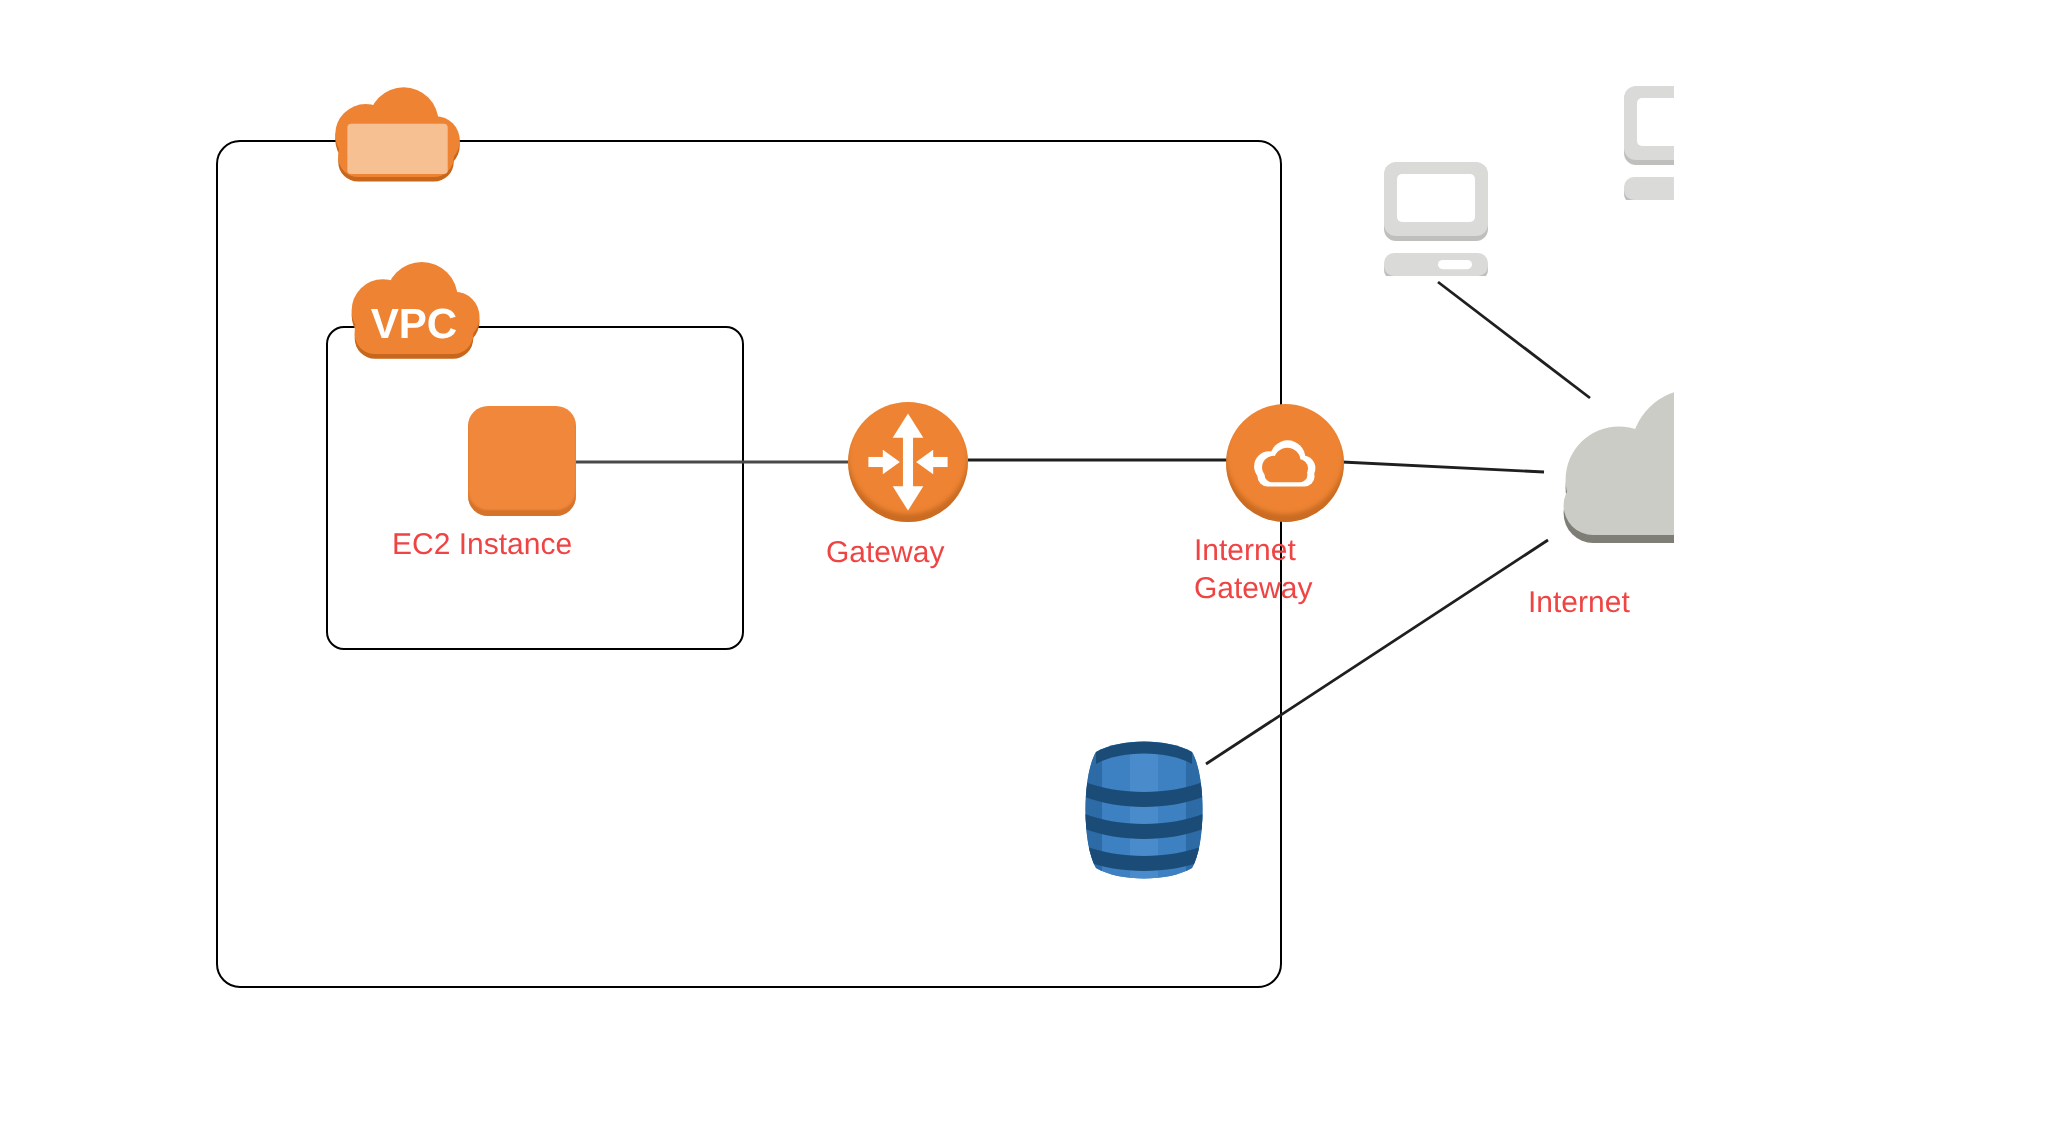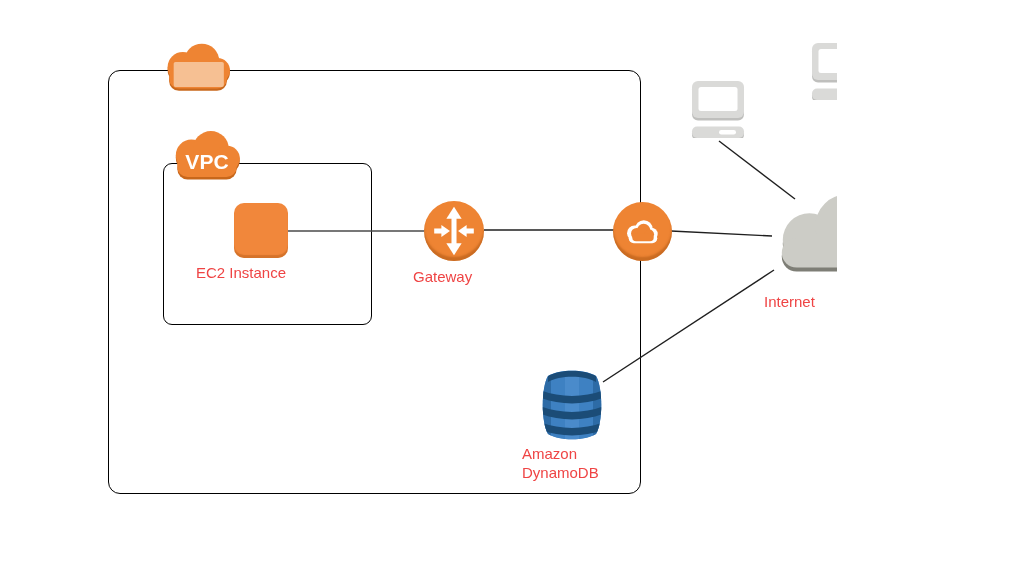--- a/index.html
+++ b/index.html
@@ -105,20 +105,21 @@
           <rect x="8" y="20" width="34" height="12" rx="6"></rect>
       </g>
       <g fill="#EE8433" transform="translate(6.25,5.5) scale(0.75)">
         <circle cx="15" cy="20" r="9"></circle>
           <circle cx="26" cy="15" r="10.5"></circle>
         <circle cx="35" cy="21" r="7.5"></circle>
           <rect x="8" y="20" width="34" height="12" rx="6"></rect>
       </g>
     </svg>
   </div>
+  <div class="label" style="left:597px;top:266px;width:90px;">Internet Gateway</div>
 
   <svg class="abs node" style="left:538px;top:366px;" width="68" height="78" viewBox="0 0 68 78">
     <defs>
       <clipPath id="barrelClip">
         <path d="M10,10 C22,3 46,3 58,10 C65,22 65,56 58,68 C46,75 22,75 10,68 C3,56 3,22 10,10 Z"></path>
       </clipPath>
     </defs>
     <g clip-path="url(#barrelClip)">
       <rect x="0" y="0" width="68" height="78" fill="#3C7EBF"></rect>
       <rect x="0" y="0" width="13" height="78" fill="#2D6BA6"></rect>
@@ -127,21 +128,20 @@
       <rect x="41" y="0" width="14" height="78" fill="#3E81C2"></rect>
       <rect x="55" y="0" width="13" height="78" fill="#2D6BA6"></rect>
       <g fill="#1B4C77">
         <path d="M10,10 C22,3 46,3 58,10 L58,16 C46,9 22,9 10,16 Z"></path>
         <path d="M2,24 C20,32 48,32 66,24 L66,31.5 C48,39.5 20,39.5 2,31.5 Z"></path>
         <path d="M2,40 C20,48 48,48 66,40 L66,47.5 C48,55.5 20,55.5 2,47.5 Z"></path>
         <path d="M2,56 C20,64 48,64 66,56 L66,63.5 C48,71.5 20,71.5 2,63.5 Z"></path>
       </g>
     </g>
   </svg>
-  <div class="label" style="left:522px;top:444px;width:100px;">Amazon DynamoDB</div>
 
   <svg class="abs node" style="left:766px;top:180px;" width="158" height="102" viewBox="0 0 160 102">
     <g fill="#7E7E76" transform="translate(0,4)">
       <circle cx="44" cy="60" r="27"></circle>
         <circle cx="82" cy="46" r="32"></circle>
       <circle cx="117" cy="56" r="18"></circle>
         <circle cx="133" cy="66" r="15"></circle>
       <rect x="16" y="58" width="130" height="30" rx="15"></rect>
     </g>
     <g fill="#CCCCC6">

